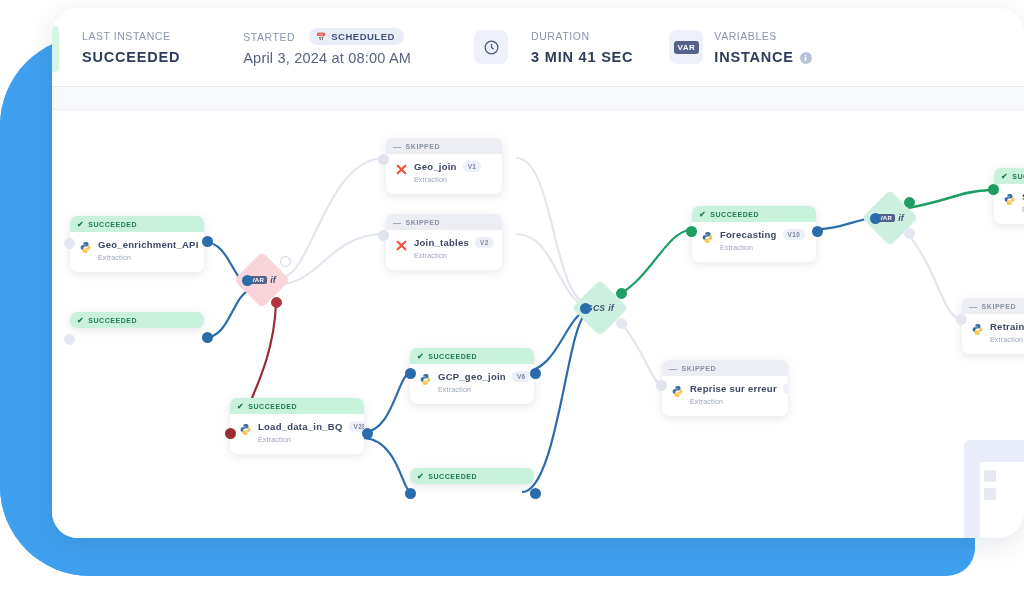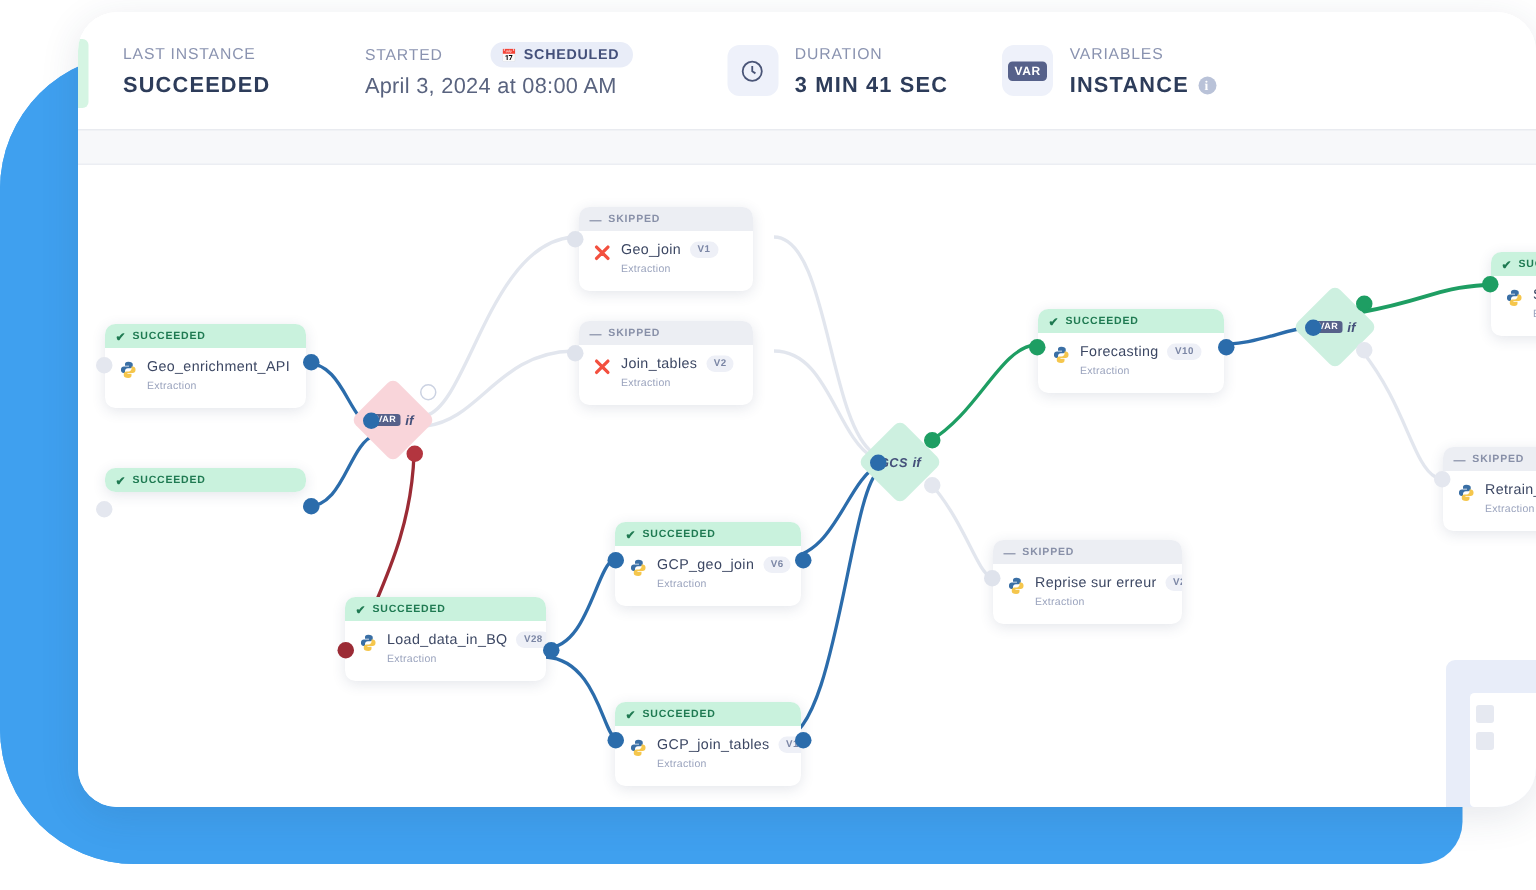--- a/index.html
+++ b/index.html
@@ -133,21 +133,21 @@
   .node-head .tick { font-size: 8px; }
   .node-body {
     padding: 7px 7px 7px 9px;
     display:flex; align-items:flex-start; gap:6px;
     min-height: 40px;
   }
   .node-icon { width: 13px; height: 13px; flex:0 0 13px; margin-top:1px; }
   .node-text { flex:1; min-width:0; }
   .node-title-row { display:flex; align-items:center; gap:6px; }
   .node-title {
-    font-size: 9.5px; font-weight: 400; color:#3c4763;
+    font-size: 9.5px; font-weight: 700; color:#3c4763;
     letter-spacing: .25px; white-space:nowrap;
   }
   .ver {
     font-size: 6.5px; font-weight:700; color:#7b86a5;
     background:#eef0f7; border-radius:7px; padding:2px 5px;
     letter-spacing:.3px;
   }
   .node-sub {
     font-size: 7px; color:#9aa3bd; margin-top:4px; letter-spacing:.2px;
   }
@@ -219,32 +219,32 @@
 
     <div class="header">
       <div class="green-tab"></div>
 
       <div class="hblock" style="margin-left:2px;">
         <div class="hlabel">LAST INSTANCE</div>
         <div class="hvalue-strong">SUCCEEDED</div>
       </div>
 
       <div class="hblock" style="margin-left:63px;">
-        <div style="display:flex;align-items:center;gap:32px;margin-bottom:5px;">
+        <div style="display:flex;align-items:center;gap:14px;margin-bottom:5px;">
           <div class="hlabel" style="margin-bottom:0;">STARTED</div>
           <div class="sched-pill">
             <span class="cal">📅</span>
             <span>SCHEDULED</span>
           </div>
         </div>
         <div class="hvalue">April 3, 2024 at 08:00 AM</div>
       </div>
 
 
-      <div style="display:flex;align-items:center;gap:11px;margin-left:63px;">
+      <div style="display:flex;align-items:center;gap:23px;margin-left:63px;">
         <div class="icon-box">
           <svg width="17" height="17" viewBox="0 0 24 24" fill="none" stroke="#4a5577" stroke-width="1.7">
             <circle cx="12" cy="12" r="9"></circle>
               <path d="M12 7v5l3 2"></path>
           </svg>
         </div>
         <div class="hblock">
           <div class="hlabel">DURATION</div>
           <div class="hvalue-strong">3 MIN 41 SEC</div>
         </div>
@@ -429,35 +429,20 @@
         </div>
       </div>
       <div class="arrow-dot blue" style="left:353px; top:258px;"></div>
       <div class="arrow-dot blue" style="left:478px; top:258px;"></div>
 
       <div class="node w124" style="left:358px; top:358px;">
         <div class="node-head succeeded">
           <span class="tick">✔</span>
           <span>SUCCEEDED</span>
         </div>
-        <div class="node-body">
-          <span class="node-icon">
-            <svg viewBox="0 0 24 24" width="13" height="13">
-                <path d="M12 2c-3 0-4 1.4-4 3v2h5v1H6.5C4.7 8 3 9 3 12s1.6 4 3.5 4H8v-2.5C8 11.5 9.5 10 11.5 10h3c1.6 0 3-1.2 3-3V5c0-1.8-1.9-3-5.5-3z" fill="#3a6fa5"></path>
-                <path d="M12 22c3 0 4-1.4 4-3v-2h-5v-1h6.5c1.8 0 3.5-1 3.5-4s-1.6-4-3.5-4H16v2.5c0 2-1.5 3.5-3.5 3.5h-3c-1.6 0-3 1.2-3 3v2c0 1.8 1.9 3 5.5 3z" fill="#f5c64c"></path>
-              </svg>
-          </span>
-          <span class="node-text">
-            <span class="node-title-row">
-              <span class="node-title">GCP_join_tables</span>
-              <span class="ver">V14</span>
-            </span>
-            <span class="node-sub" style="display:block;">Extraction</span>
-          </span>
-        </div>
       </div>
       <div class="arrow-dot blue" style="left:353px; top:378px;"></div>
       <div class="arrow-dot blue" style="left:478px; top:378px;"></div>
 
       <div class="diamond green" style="left:528px; top:178px;"></div>
       <div class="diamond-label" style="left:534px; top:193px;">
         <span class="dlabel-chip gcs">GCS</span>
         <span>if</span>
       </div>
       <div class="arrow-dot blue" style="left:528px; top:193px;"></div>

